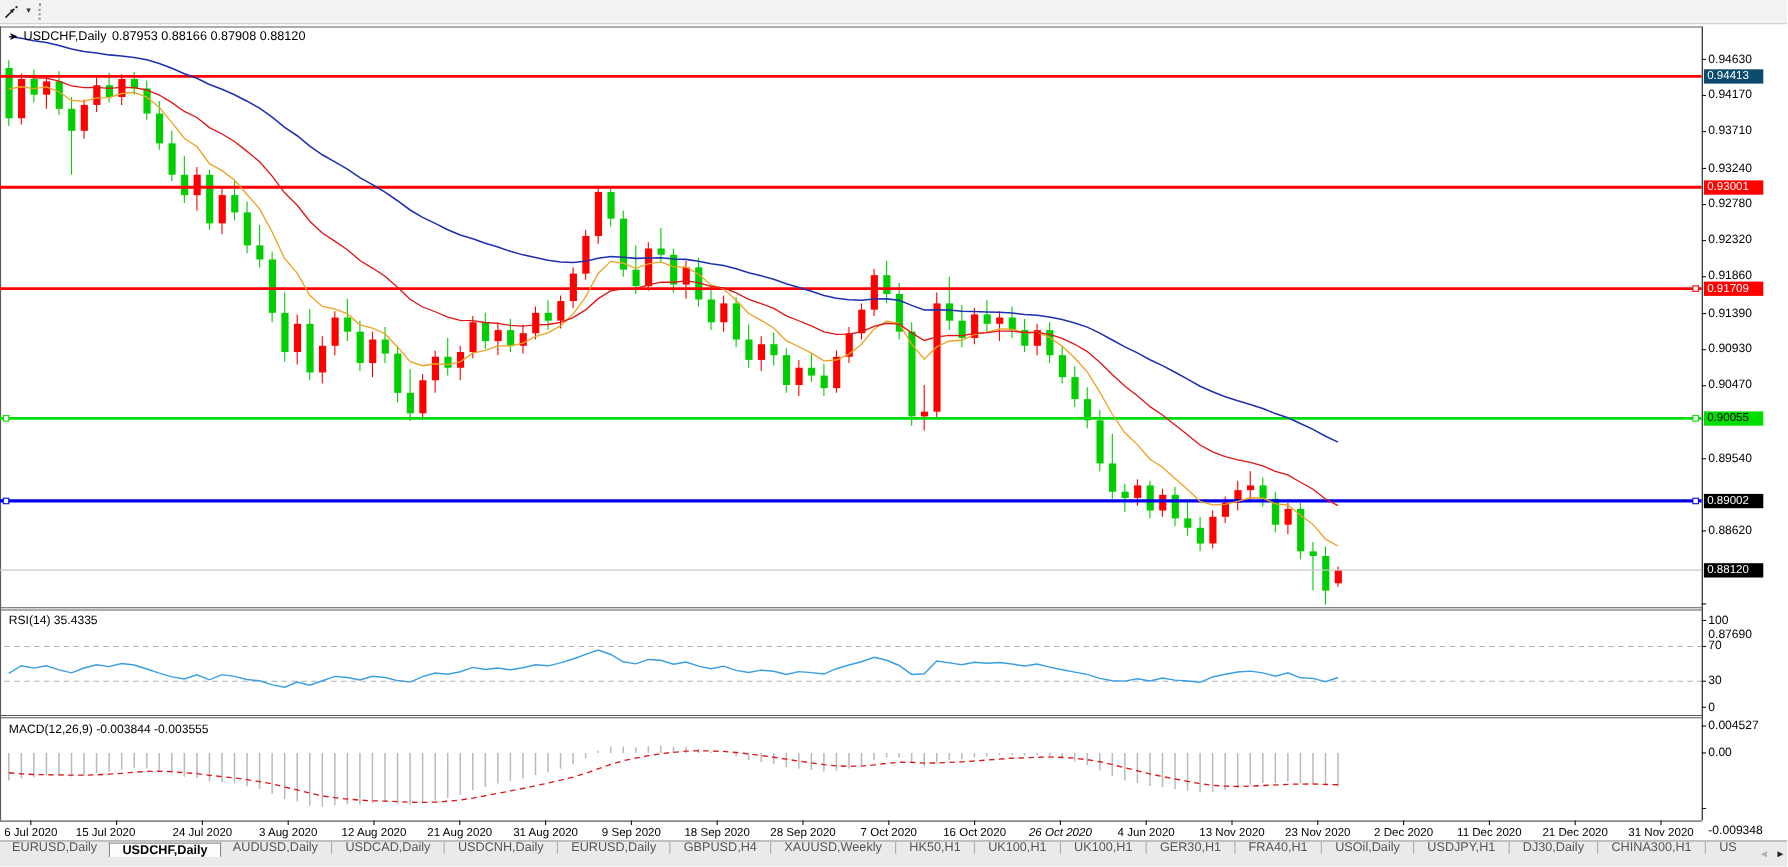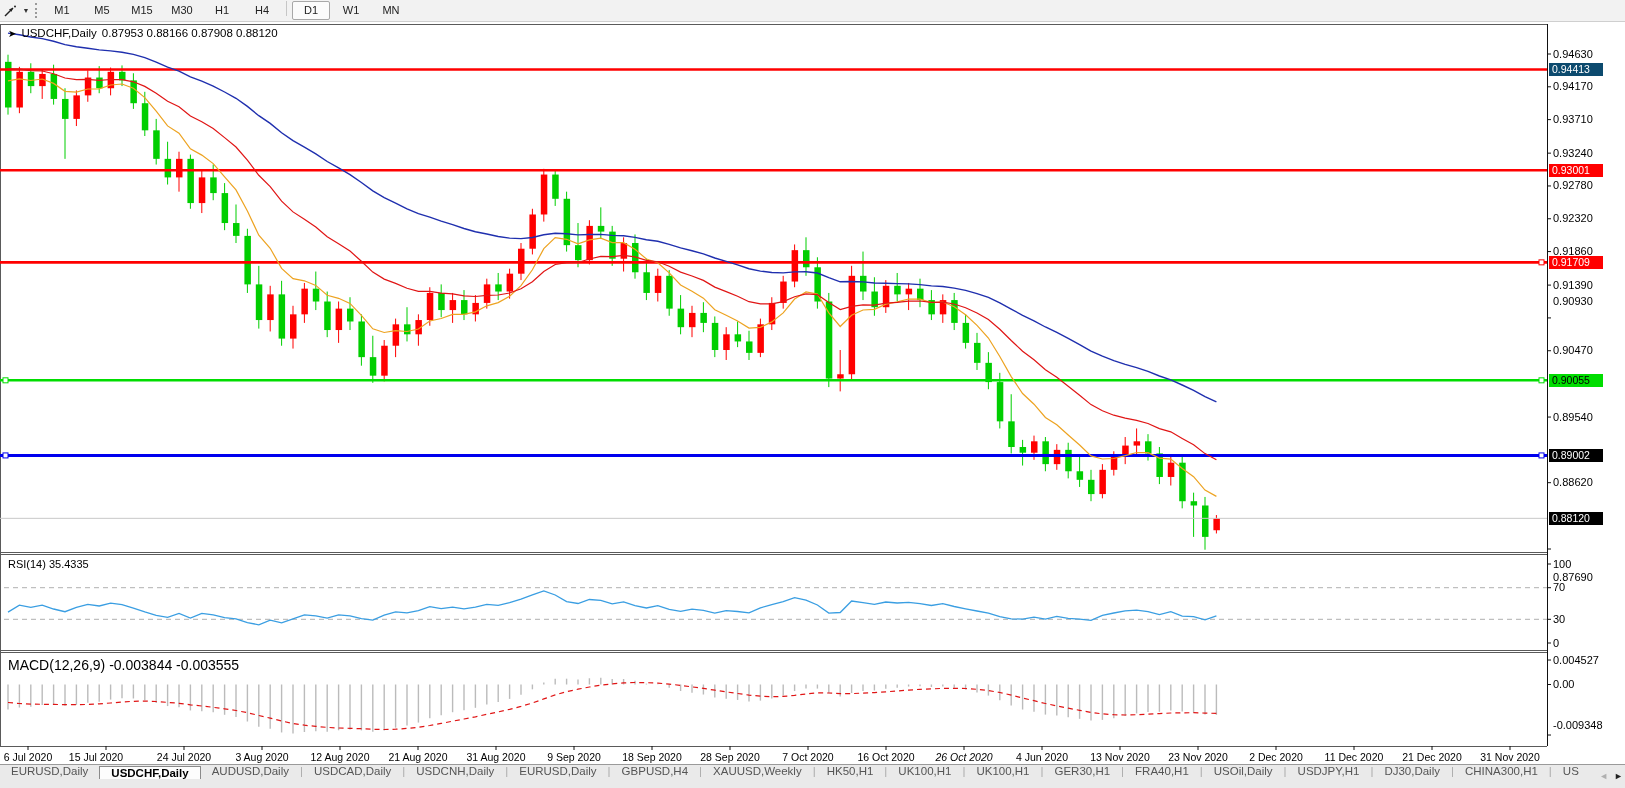--- a/index.html
+++ b/index.html
@@ -10,21 +10,21 @@
   .tb-caret{font-size:7px;color:#333;width:12px;text-align:center;}
   .tb-grip{height:15px;border-left:2px dotted #9a9a9a;margin:0 5px 0 3px;}
   .tb-sep{height:15px;border-left:1px solid #c6c6c6;margin:0 4px;}
   .tf-btn{min-width:30px;height:17px;line-height:17px;text-align:center;padding:0 3px;margin:0 1px;color:#222;cursor:default;border:1px solid transparent;}
   .tf-btn.active{background:#fbfbfb;border:1px solid #a8a8a8;border-radius:2px;}
   
   #svg{position:absolute;left:0;top:0;}
   .ov{position:absolute;white-space:nowrap;}
   #chart-title{left:8px;top:27px;font-size:11.5px;color:#000;display:flex;align-items:center;gap:5px;}
   #rsi-label{left:8px;top:558px;font-size:11px;color:#000;}
-  #macd-label{left:8px;top:657px;font-size:14px;color:#000;}
+  #macd-label{left:8px;top:657px;font-size:11px;color:#000;}
   .axis-lbl{left:1553px;font-size:11px;color:#000;}
   .badge{left:1549px;font-size:10.5px;height:13px;line-height:13px;padding:0 3px;min-width:48px;}
   .date-lbl{top:751px;font-size:10.5px;color:#000;transform:translateX(-50%);}
   
   #tabbar{position:absolute;left:0;top:764px;width:1625px;height:24px;background:#eaeaea;border-top:1px solid #9a9a9a;display:flex;align-items:stretch;font-size:11.5px;}
   #tabs{display:flex;align-items:flex-start;width:1586px;overflow:hidden;}
   .tab{display:flex;align-items:center;padding:0 11px;color:#555;cursor:default;}
   .tab.active{background:#fdfdfd;border-left:1px solid #8a8a8a;border-right:1px solid #8a8a8a;border-top:1px solid #8a8a8a;margin-top:1px;color:#000;font-weight:700;}
   .tab-sep{display:flex;align-items:center;color:#aaa;}
   .tab.trunc{max-width:24px;overflow:hidden;padding-right:0;}
@@ -39,32 +39,20 @@
   <div id="toolbar">
     <span class="tb-icon">
       <svg width="14" height="14" viewBox="0 0 14 14">
           <path d="M2 12 L10 4" stroke="#222" stroke-width="1.4" fill="none"></path>
           <path d="M10 4 l-4 1.2 2.6 2.6 z" fill="#222"></path>
           <circle cx="12" cy="2.5" r="1" fill="#222"></circle>
         </svg>
     </span>
     <span class="tb-caret">▼</span>
     <span class="tb-grip"></span>
-    <span id="tf-buttons" style="display: flex;">
-        <span class="tf-btn">M1</span>
-        <span class="tf-btn">M5</span>
-        <span class="tf-btn">M15</span>
-        <span class="tf-btn">M30</span>
-        <span class="tf-btn">H1</span>
-        <span class="tf-btn">H4</span>
-        <span class="tb-sep"></span>
-        <span class="tf-btn active">D1</span>
-        <span class="tf-btn">W1</span>
-        <span class="tf-btn">MN</span>
-      </span>
   </div>
 
   <svg id="svg" width="1625" height="788">
       <line x1="0" y1="24.5" x2="1547" y2="24.5" stroke="#5a5a5a" stroke-width="1"></line>
       <line x1="0" y1="552.5" x2="1547" y2="552.5" stroke="#5a5a5a" stroke-width="1"></line>
       <line x1="0" y1="554.5" x2="1547" y2="554.5" stroke="#5a5a5a" stroke-width="1"></line>
       <line x1="0" y1="650.5" x2="1547" y2="650.5" stroke="#5a5a5a" stroke-width="1"></line>
       <line x1="0" y1="652.5" x2="1547" y2="652.5" stroke="#5a5a5a" stroke-width="1"></line>
       <line x1="0" y1="746.5" x2="1547" y2="746.5" stroke="#5a5a5a" stroke-width="1"></line>
       <line x1="0.5" y1="24" x2="0.5" y2="746" stroke="#5a5a5a"></line>
@@ -465,38 +453,38 @@
   <div class="ov" id="macd-label">MACD(12,26,9) -0.003844 -0.003555</div>
   <div id="labels-layer">
       <div class="ov axis-lbl" style="top: 47.5px;">0.94630</div>
       <div class="ov axis-lbl" style="top: 80.3103px;">0.94170</div>
       <div class="ov axis-lbl" style="top: 113.121px;">0.93710</div>
       <div class="ov axis-lbl" style="top: 146.644px;">0.93240</div>
       <div class="ov axis-lbl" style="top: 179.454px;">0.92780</div>
       <div class="ov axis-lbl" style="top: 212.265px;">0.92320</div>
       <div class="ov axis-lbl" style="top: 245.075px;">0.91860</div>
       <div class="ov axis-lbl" style="top: 278.598px;">0.91390</div>
-      <div class="ov axis-lbl" style="top: 295px;">0.90930</div>
+      <div class="ov axis-lbl" style="top: 311px;">0.90930</div>
       <div class="ov axis-lbl" style="top: 344.219px;">0.90470</div>
       <div class="ov axis-lbl" style="top: 410.553px;">0.89540</div>
       <div class="ov axis-lbl" style="top: 476.173px;">0.88620</div>
       <div class="ov axis-lbl" style="top: 542.507px; margin-top: 28px;">0.87690</div>
       <div class="ov badge" style="top: 62.9779px; background: #0c4a6e; color: rgb(255, 255, 255);">0.94413</div>
       <div class="ov badge" style="top: 163.691px; background: rgb(255, 0, 0); color: rgb(255, 255, 255);">0.93001</div>
       <div class="ov badge" style="top: 255.845px; background: rgb(255, 0, 0); color: rgb(255, 255, 255);">0.91709</div>
       <div class="ov badge" style="top: 373.82px; background: rgb(0, 221, 0); color: rgb(0, 0, 0);">0.90055</div>
       <div class="ov badge" style="top: 448.927px; background: #000000; color: rgb(255, 255, 255);">0.89002</div>
       <div class="ov badge" style="top: 511.837px; background: rgb(0, 0, 0); color: rgb(255, 255, 255);">0.88120</div>
       <div class="ov axis-lbl" style="top: 557.5px;">100</div>
       <div class="ov axis-lbl" style="top: 581.2px;">70</div>
       <div class="ov axis-lbl" style="top: 612.8px;">30</div>
       <div class="ov axis-lbl" style="top: 636.5px;">0</div>
       <div class="ov axis-lbl" style="top: 653.53px;">0.004527</div>
       <div class="ov axis-lbl" style="top: 678px;">0.00</div>
-      <div class="ov axis-lbl" style="top: 719px;">-0.009348</div>
+      <div class="ov axis-lbl" style="top: 749px;">-0.009348</div>
       <div class="ov date-lbl" style="left: 28px;">6 Jul 2020</div>
       <div class="ov date-lbl" style="left: 96px;">15 Jul 2020</div>
       <div class="ov date-lbl" style="left: 184px;">24 Jul 2020</div>
       <div class="ov date-lbl" style="left: 262px;">3 Aug 2020</div>
       <div class="ov date-lbl" style="left: 340px;">12 Aug 2020</div>
       <div class="ov date-lbl" style="left: 418px;">21 Aug 2020</div>
       <div class="ov date-lbl" style="left: 496px;">31 Aug 2020</div>
       <div class="ov date-lbl" style="left: 574px;">9 Sep 2020</div>
       <div class="ov date-lbl" style="left: 652px;">18 Sep 2020</div>
       <div class="ov date-lbl" style="left: 730px;">28 Sep 2020</div>

